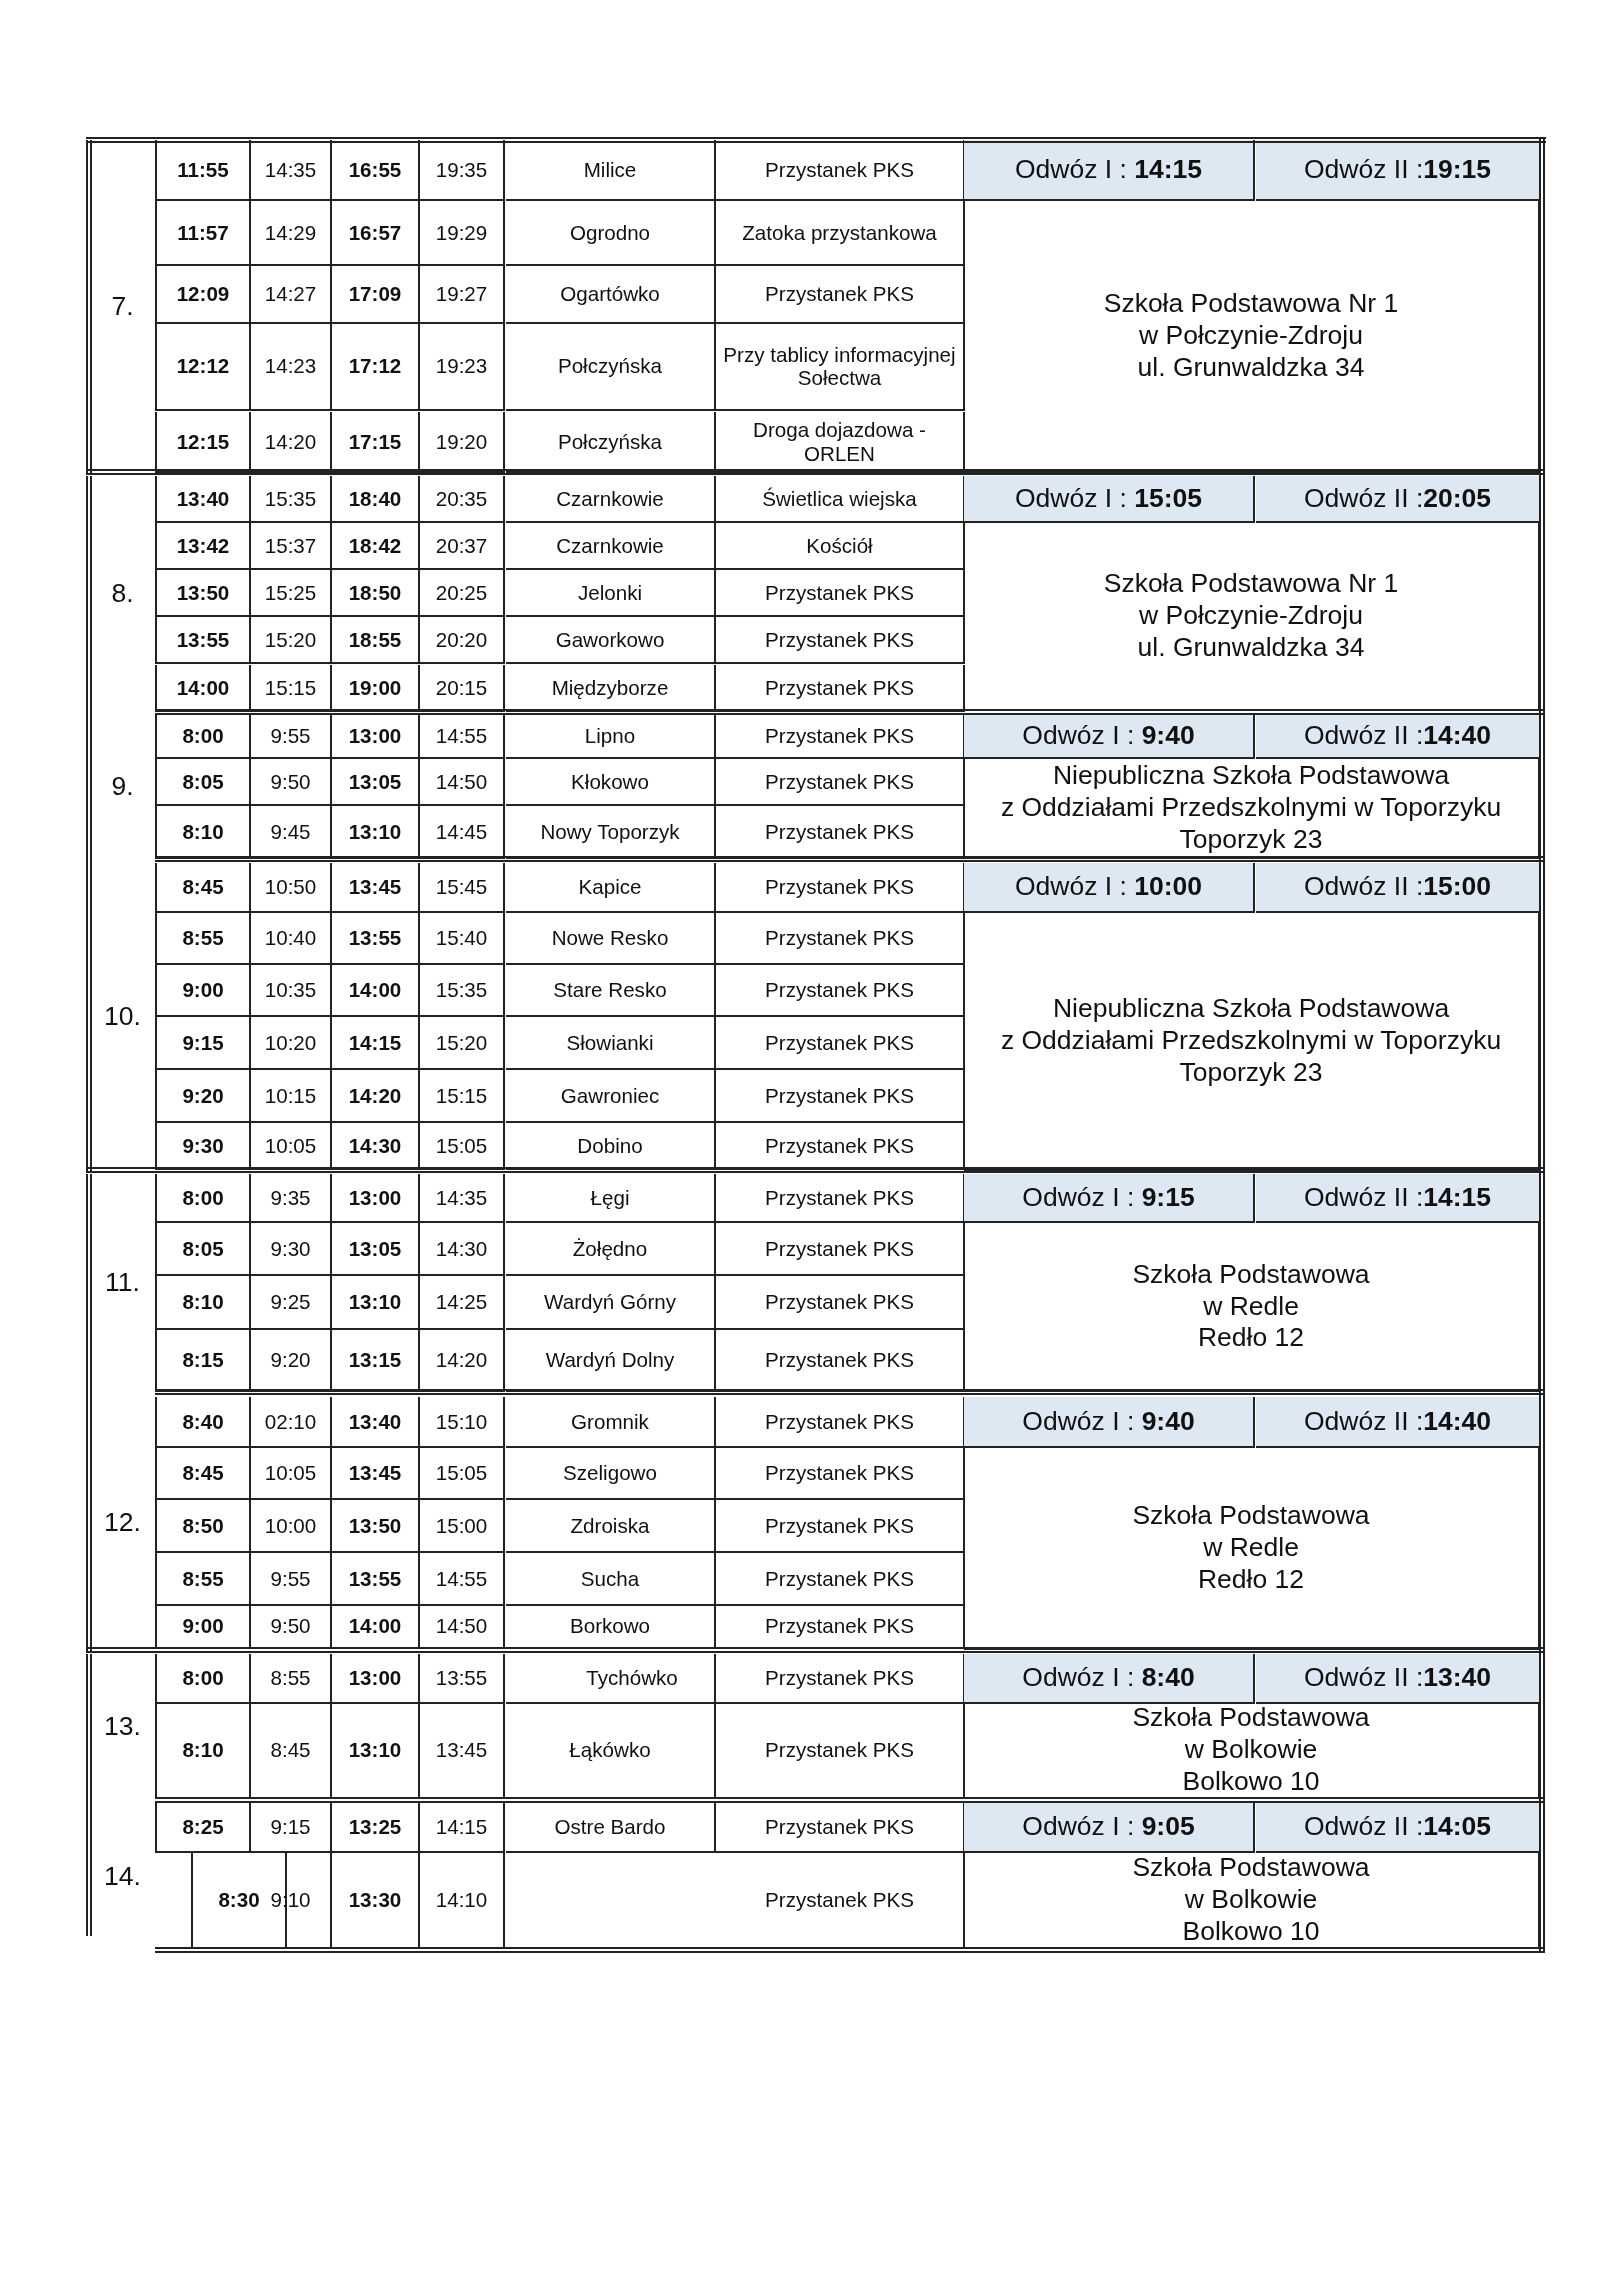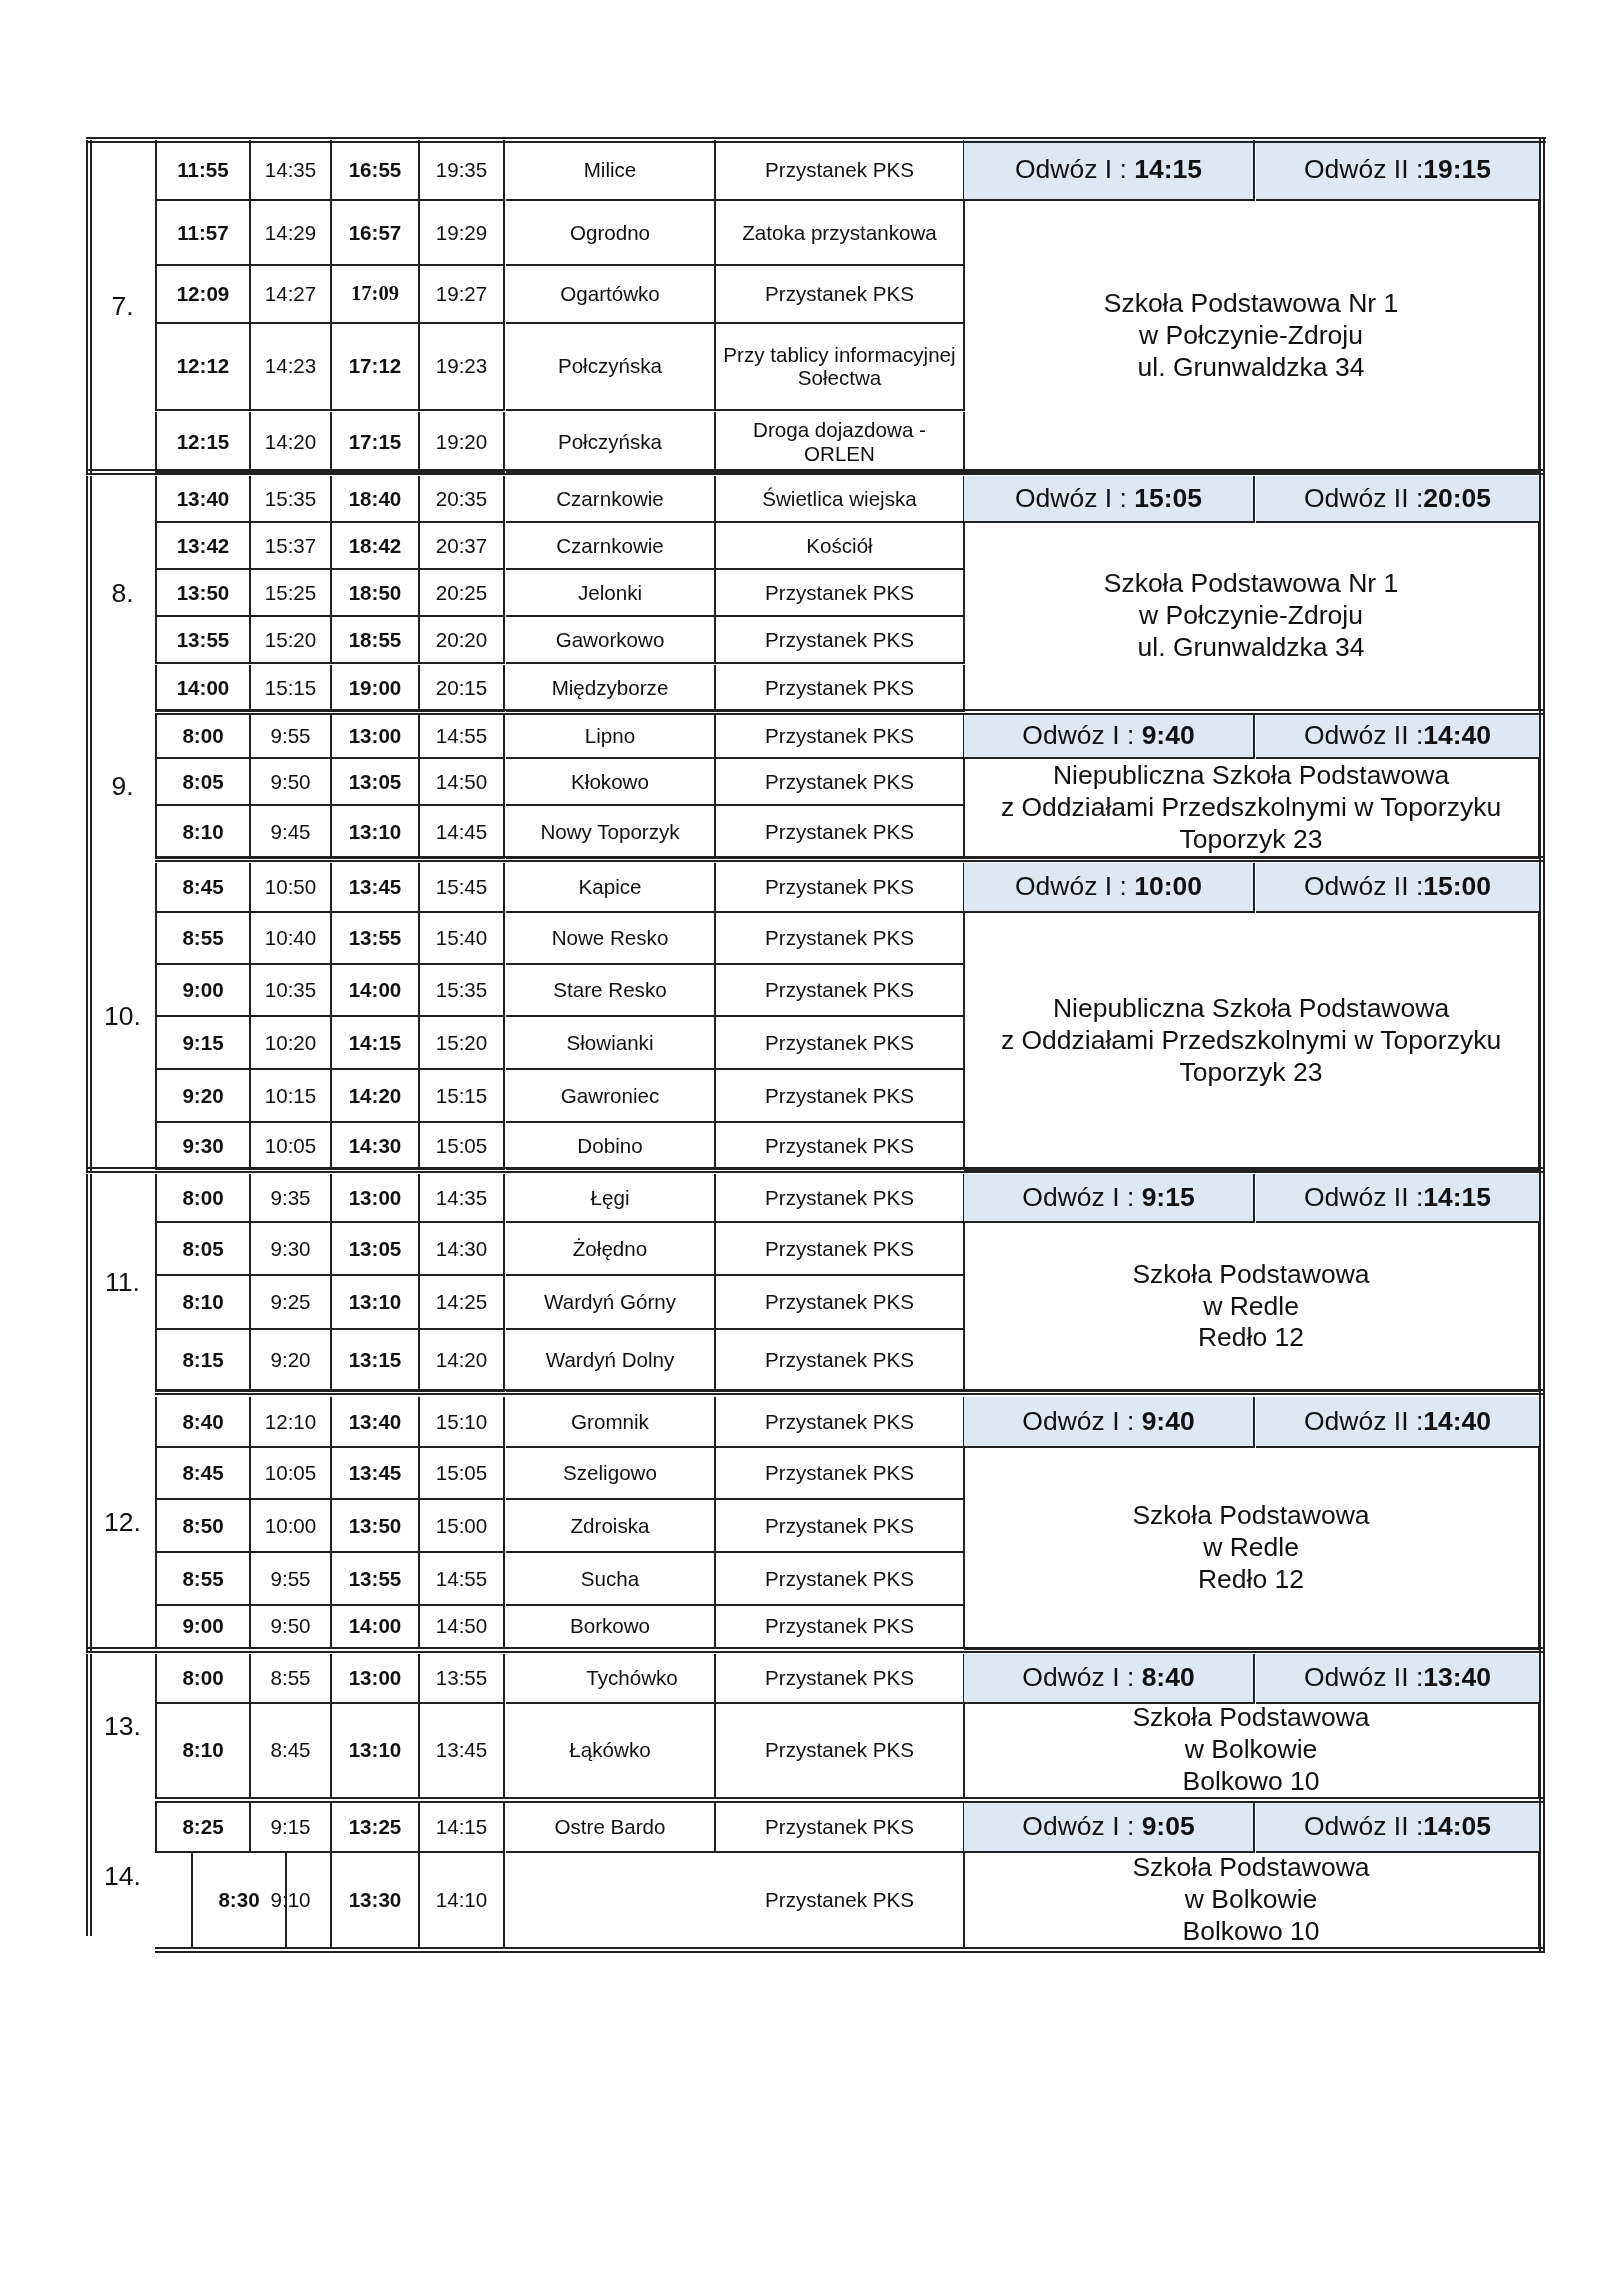--- a/index.html
+++ b/index.html
@@ -30,21 +30,21 @@
     <div class="cell" style="left: 506px; top: 140px; width: 210px; height: 61px;">Milice</div>
     <div class="cell stop" style="left: 716px; top: 140px; width: 249px; height: 61px;">Przystanek PKS</div>
     <div class="cell bold" style="left: 155px; top: 201px; width: 96px; height: 65px; border-left: 2px solid rgb(34, 34, 34);">11:57</div>
     <div class="cell" style="left: 251px; top: 201px; width: 81px; height: 65px;">14:29</div>
     <div class="cell bold" style="left: 332px; top: 201px; width: 88px; height: 65px;">16:57</div>
     <div class="cell" style="left: 420px; top: 201px; width: 85px; height: 65px;">19:29</div>
     <div class="cell" style="left: 506px; top: 201px; width: 210px; height: 65px;">Ogrodno</div>
     <div class="cell stop" style="left: 716px; top: 201px; width: 249px; height: 65px;">Zatoka przystankowa</div>
     <div class="cell bold" style="left: 155px; top: 266px; width: 96px; height: 58px; border-left: 2px solid rgb(34, 34, 34);">12:09</div>
     <div class="cell" style="left: 251px; top: 266px; width: 81px; height: 58px;">14:27</div>
-    <div class="cell bold" style="left: 332px; top: 266px; width: 88px; height: 58px; font-family: Liberation Serif, serif;">17:09</div>
+    <div class="cell bold" style="left: 332px; top: 266px; width: 88px; height: 58px;">17:09</div>
     <div class="cell" style="left: 420px; top: 266px; width: 85px; height: 58px;">19:27</div>
     <div class="cell" style="left: 506px; top: 266px; width: 210px; height: 58px;">Ogartówko</div>
     <div class="cell stop" style="left: 716px; top: 266px; width: 249px; height: 58px;">Przystanek PKS</div>
     <div class="cell bold" style="left: 155px; top: 323px; width: 96px; height: 88px; border-left: 2px solid rgb(34, 34, 34);">12:12</div>
     <div class="cell" style="left: 251px; top: 323px; width: 81px; height: 88px;">14:23</div>
     <div class="cell bold" style="left: 332px; top: 323px; width: 88px; height: 88px;">17:12</div>
     <div class="cell" style="left: 420px; top: 323px; width: 85px; height: 88px;">19:23</div>
     <div class="cell" style="left: 506px; top: 323px; width: 210px; height: 88px;">Połczyńska</div>
     <div class="cell stop" style="left: 716px; top: 323px; width: 249px; height: 88px;">Przy tablicy informacyjnej Sołectwa</div>
     <div class="cell bold" style="left: 155px; top: 412px; width: 96px; height: 61px; border-left: 2px solid rgb(34, 34, 34);">12:15</div>
@@ -215,21 +215,21 @@
     </div>
     <div class="cell odw" style="left: 1256px; top: 1174px; width: 285px; height: 49px;">
       <span style="white-space: pre;">Odwóz II :</span>
       <b>14:15</b>
     </div>
     <div class="cell school" style="left: 964px; top: 1223px; width: 576px; height: 169px;">Szkoła Podstawowa
 w Redle
 Redło 12</div>
     <div class="dbl-h" style="left: 155px; top: 1389px; width: 1390px; height: 5.9px;"></div>
     <div class="cell bold" style="left: 155px; top: 1397px; width: 96px; height: 51px; border-left: 2px solid rgb(34, 34, 34);">8:40</div>
-    <div class="cell" style="left: 251px; top: 1397px; width: 81px; height: 51px;">12:10</div>
+    <div class="cell" style="left: 251px; top: 1397px; width: 81px; height: 51px;">02:10</div>
     <div class="cell bold" style="left: 332px; top: 1397px; width: 88px; height: 51px;">13:40</div>
     <div class="cell" style="left: 420px; top: 1397px; width: 85px; height: 51px;">15:10</div>
     <div class="cell" style="left: 506px; top: 1397px; width: 210px; height: 51px;">Gromnik</div>
     <div class="cell stop" style="left: 716px; top: 1397px; width: 249px; height: 51px;">Przystanek PKS</div>
     <div class="cell bold" style="left: 155px; top: 1448px; width: 96px; height: 52px; border-left: 2px solid rgb(34, 34, 34);">8:45</div>
     <div class="cell" style="left: 251px; top: 1448px; width: 81px; height: 52px;">10:05</div>
     <div class="cell bold" style="left: 332px; top: 1448px; width: 88px; height: 52px;">13:45</div>
     <div class="cell" style="left: 420px; top: 1448px; width: 85px; height: 52px;">15:05</div>
     <div class="cell" style="left: 506px; top: 1448px; width: 210px; height: 52px;">Szeligowo</div>
     <div class="cell stop" style="left: 716px; top: 1448px; width: 249px; height: 52px;">Przystanek PKS</div>

